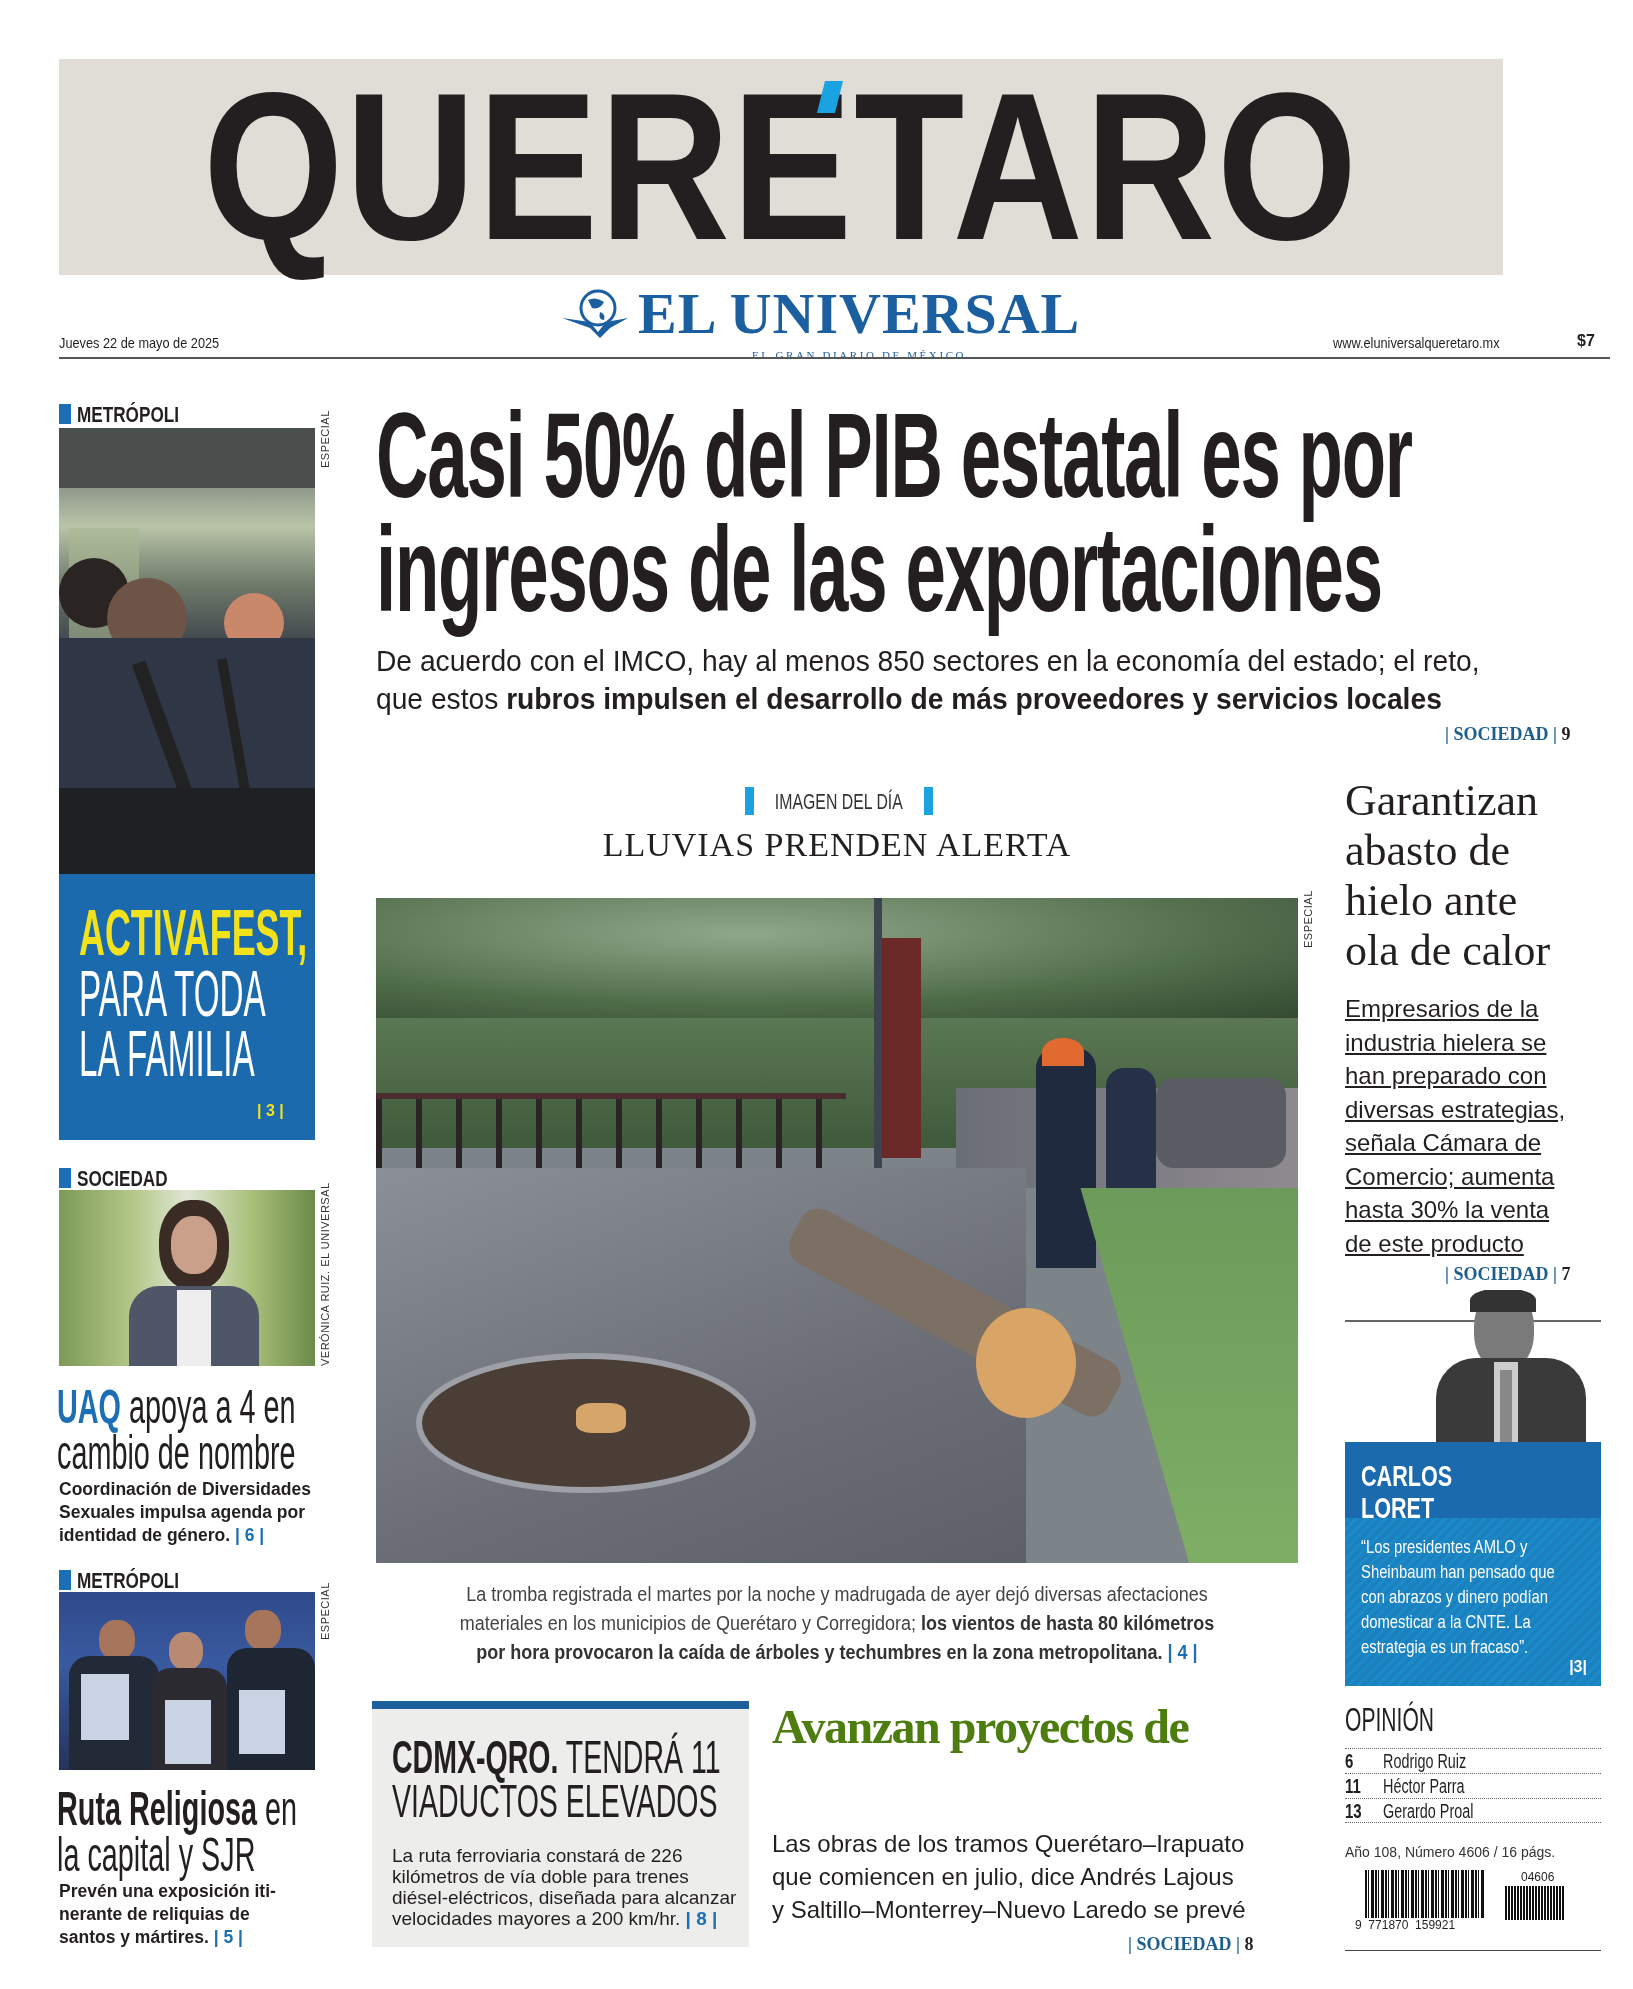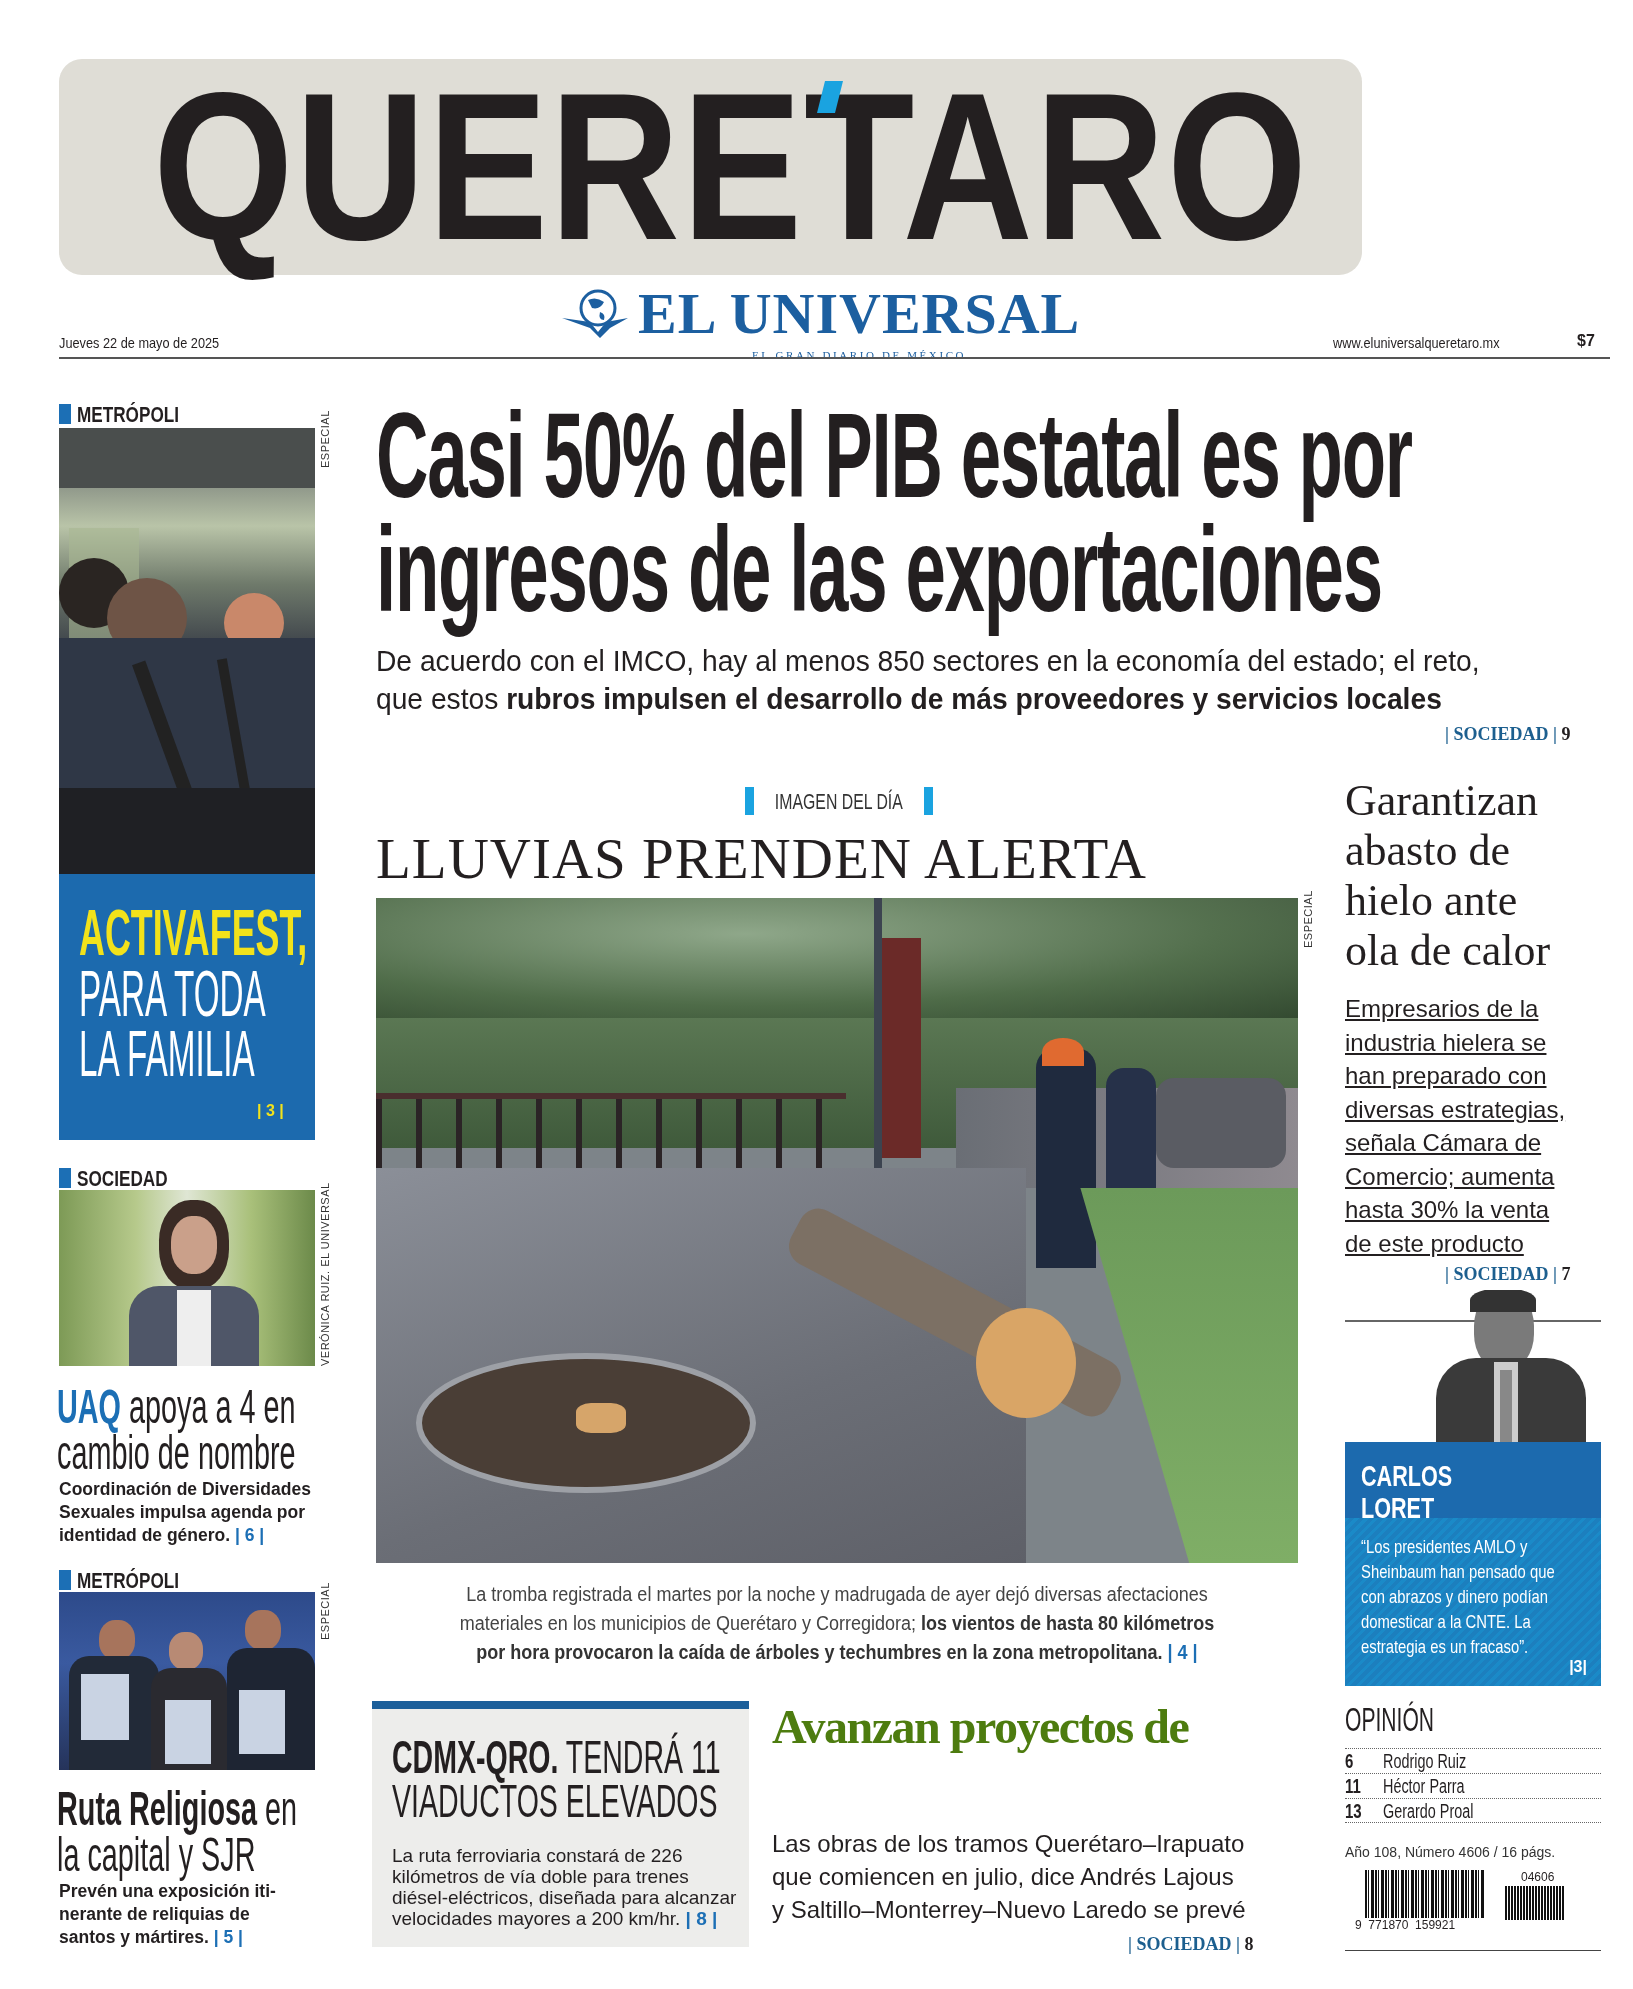--- a/index.html
+++ b/index.html
@@ -2,21 +2,21 @@
 <html><head>
 <meta charset="utf-8">
 <style>
   * { box-sizing: border-box; margin: 0; padding: 0; }
   html, body { width: 1633px; height: 1989px; background: #ffffff; overflow: hidden; }
   body { position: relative; font-family: "Liberation Sans", sans-serif; color: #231f20; }
   .abs { position: absolute; }
   .cond { display: inline-block; transform-origin: left top; }
 
   
-  .mast { left: 59px; top: 59px; width: 1303px; height: 216px; background: #dfddd6; border-radius: 23px; }
+  .mast { left: 59px; top: 59px; width: 1444px; height: 216px; background: #dfddd6; }
   .mast-title { position: absolute; left: 0; top: 0; width: 100%; height: 216px; text-align: center;
     font-family: "Liberation Sans", sans-serif; font-weight: 700; font-size: 210px; line-height: 216px;
     color: #231f20; letter-spacing: 2px; }
   .mast-title span.inner { display: inline-block; transform: scaleX(0.86); transform-origin: center; }
   .mast-accent { position: absolute; left: 762px; top: 22px; width: 18px; height: 32px; background: #1aa3e0; transform: skewX(-14deg); }
 
   .logo { left: 560px; top: 284px; width: 540px; height: 70px; }
   .logo-globe { position: absolute; left: 0; top: 4px; width: 70px; height: 52px; }
   .logo-name { position: absolute; left: 78px; top: -4px; font-family: "Liberation Serif", serif; font-weight: 700;
     font-size: 58px; color: #1c5fa0; letter-spacing: 1px; white-space: nowrap; }
@@ -48,22 +48,22 @@
   .deck { left: 376px; top: 642px; font-size: 30px; line-height: 38px; color: #231f20; white-space: nowrap; }
   .deck .l { display: block; transform: scaleX(0.94); transform-origin: left top; }
   .deck b { font-weight: 700; }
   .ref { font-family: "Liberation Serif", serif; font-weight: 700; font-size: 18px; color: #1c5f8f; white-space: nowrap; }
   .ref .pn { color: #231f20; }
 
   .imgday-tag { left: 745px; top: 787px; font-size: 22px; color: #333; white-space: nowrap; }
   .imgday-tag .bar { display: inline-block; width: 9px; height: 28px; background: #1aa3e0; vertical-align: -6px; }
   .imgday-tag .t { display: inline-block; transform: scaleX(0.72); margin: 0 -10px; }
 
-  .imgday-title { left: 376px; top: 826px; width: 922px; font-family: "Liberation Serif", serif;
-    font-size: 57px; color: #231f20; letter-spacing: 1px; white-space: nowrap; }
+  .imgday-title { left: 376px; top: 826px; width: 922px; text-align: center; font-family: "Liberation Serif", serif;
+    font-size: 34px; color: #231f20; letter-spacing: 1px; white-space: nowrap; }
 
   .caption { left: 376px; top: 1580px; width: 922px; text-align: center; font-size: 20px; line-height: 29px; color: #444; }
   .caption .l { display: block; white-space: nowrap; transform: scaleX(0.9); transform-origin: center top; }
   .caption b { color: #333; }
 
   
   .rh { left: 1345px; top: 776px; font-family: "Liberation Serif", serif; font-size: 44px; line-height: 50px; color: #231f20; }
   .rdeck { left: 1345px; top: 992px; font-size: 24px; line-height: 33.5px; color: #231f20; text-decoration: underline; }
 
   .col-box { left: 1345px; top: 1442px; width: 256px; height: 244px; }

